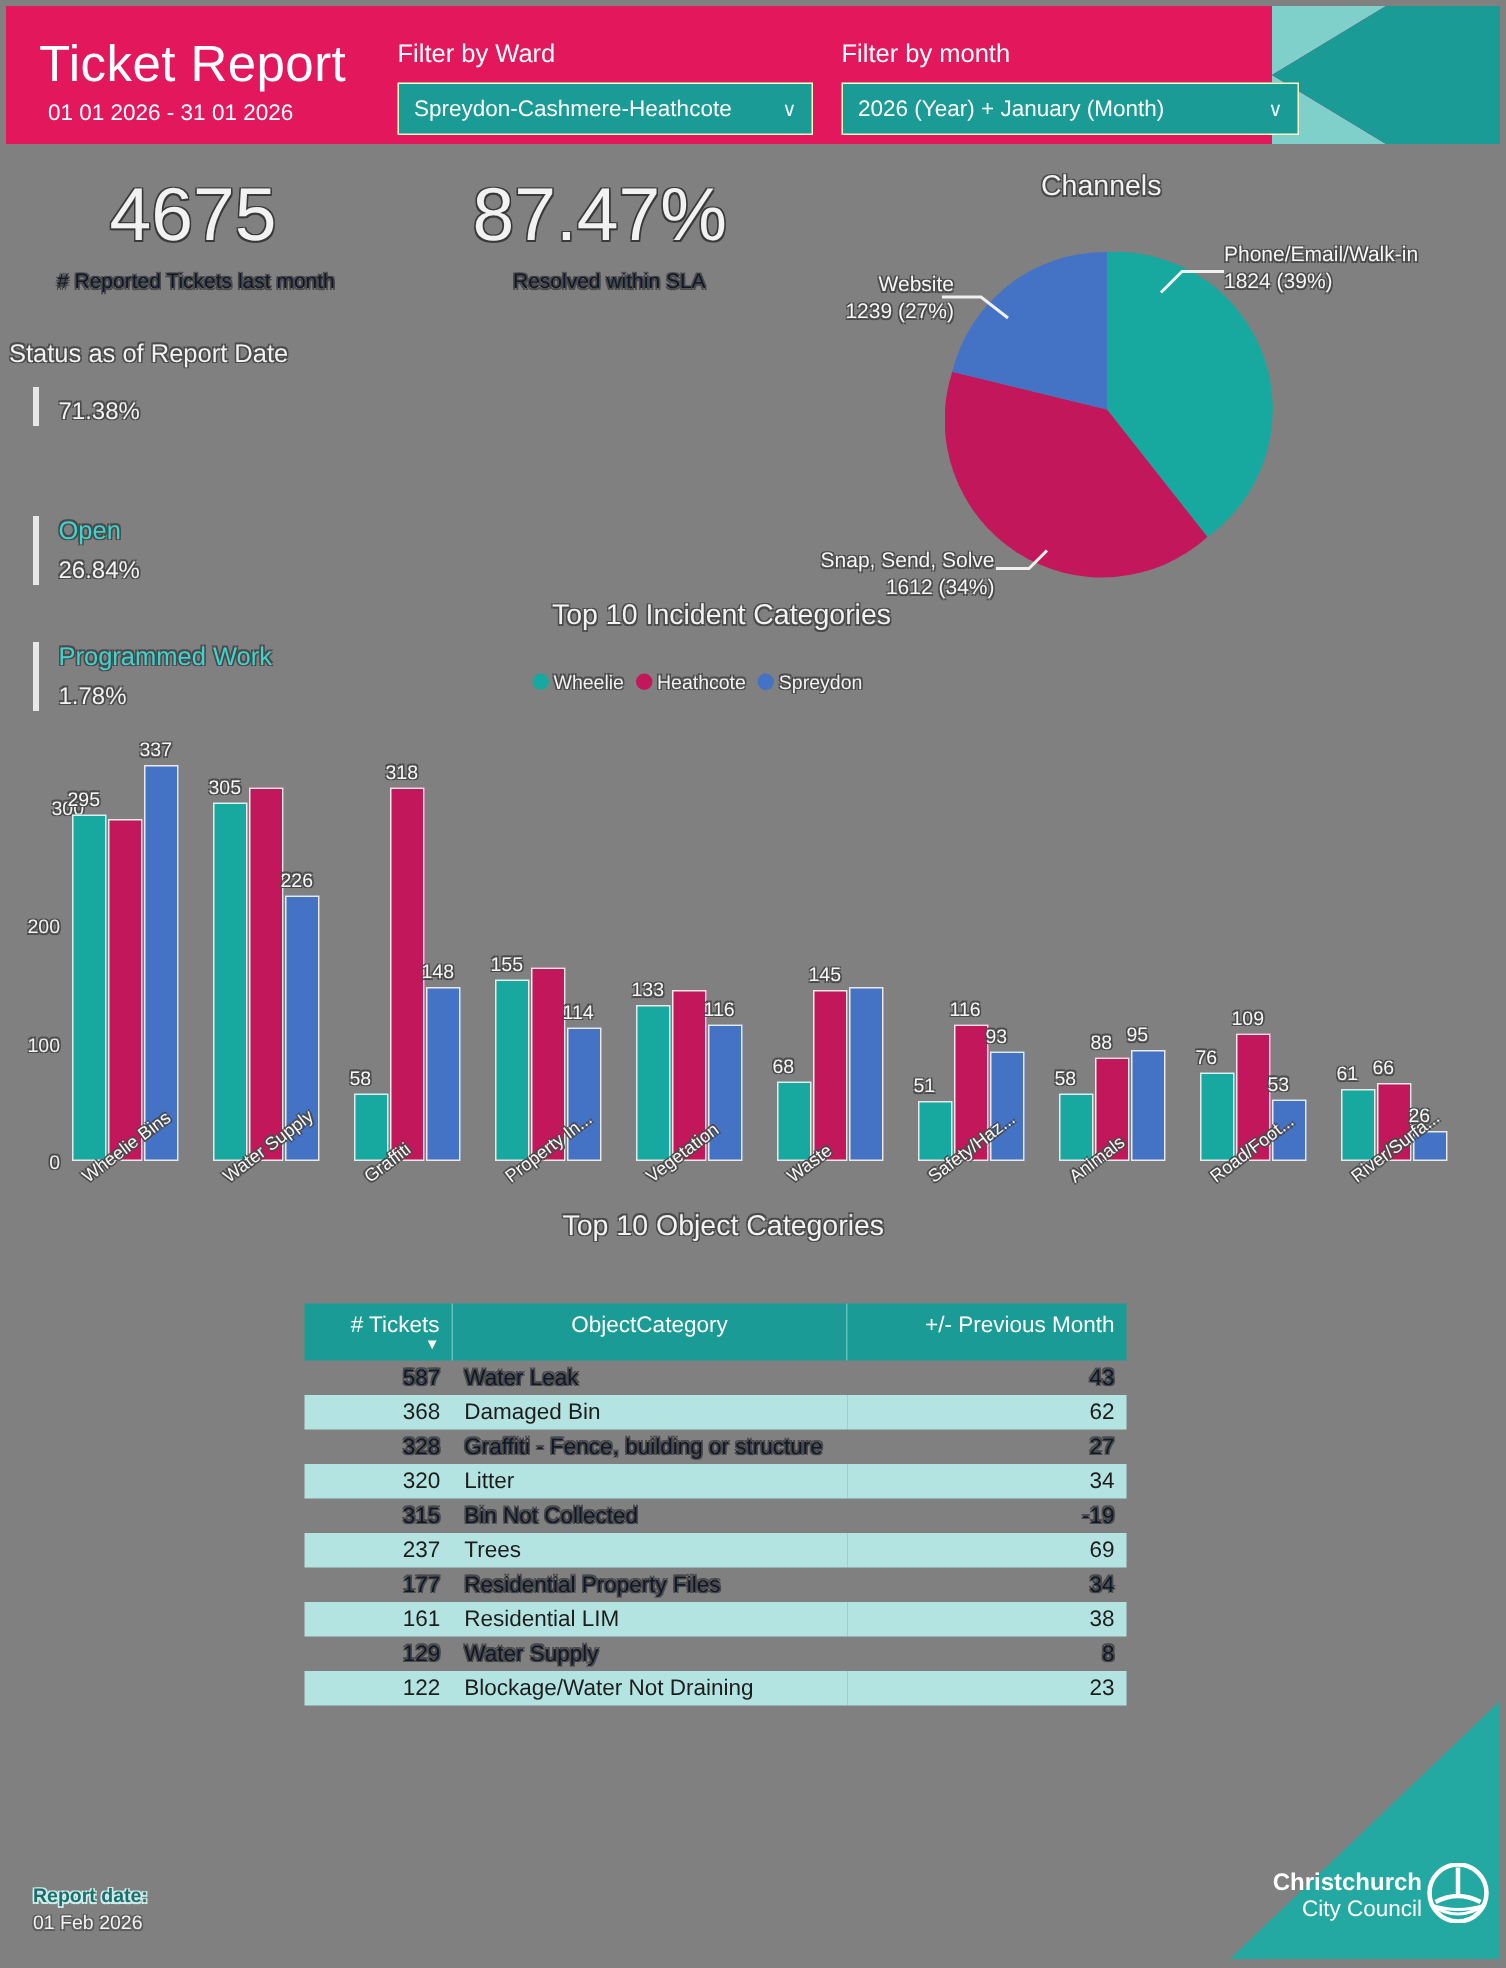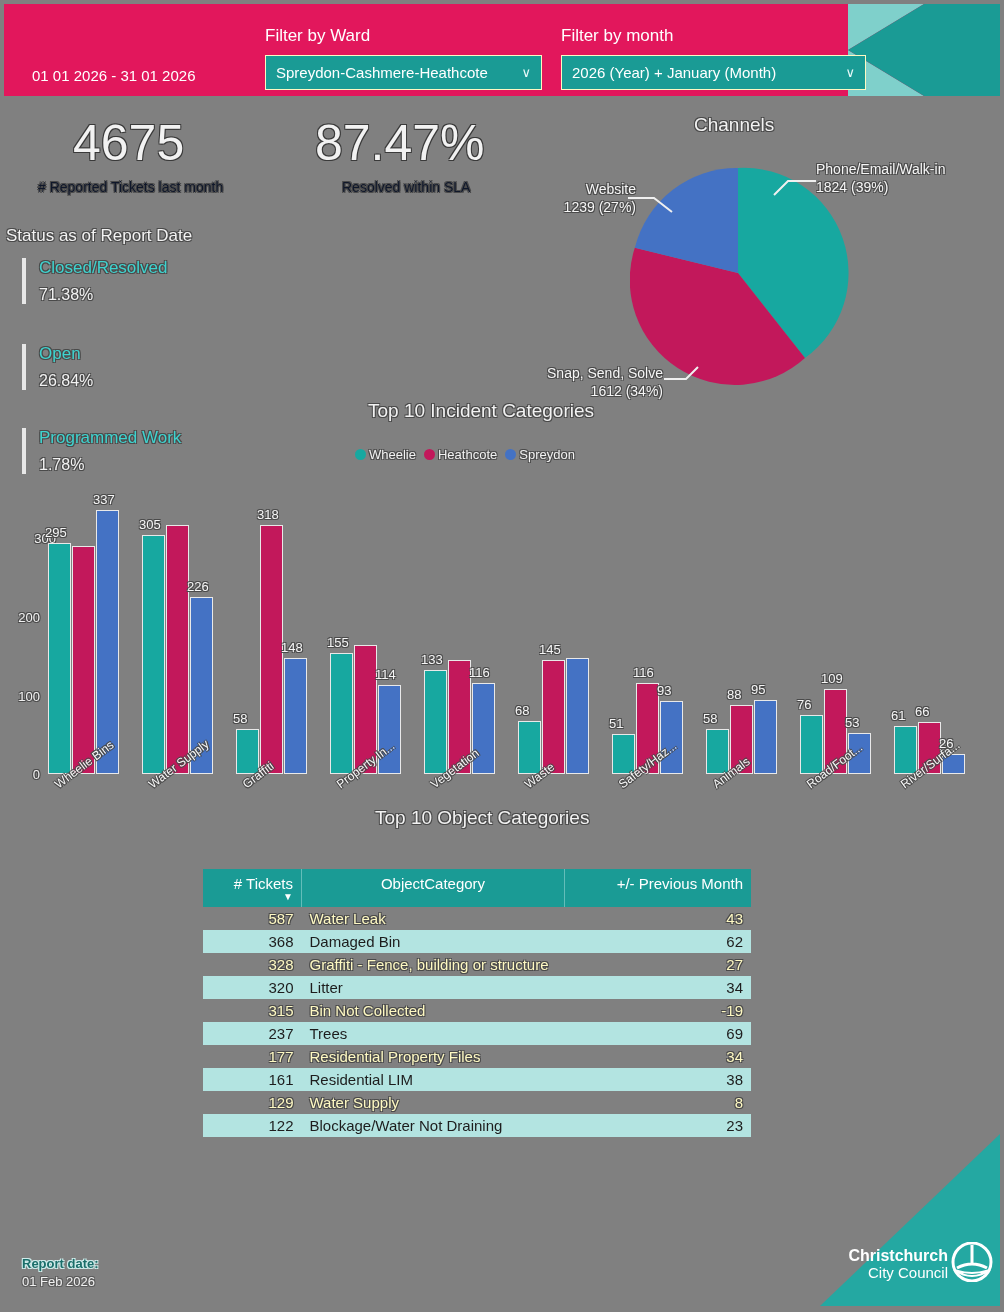--- a/index.html
+++ b/index.html
@@ -57,21 +57,21 @@
       text-shadow:-1px -1px 0 #4a4a4a,1px -1px 0 #4a4a4a,-1px 1px 0 #4a4a4a,1px 1px 0 #4a4a4a;}
   .xlbl{position:absolute;color:#f6f6f6;font-size:12px;white-space:nowrap;
       transform:rotate(-37deg);transform-origin:left top;
       text-shadow:-1px -1px 0 #4a4a4a,1px -1px 0 #4a4a4a,-1px 1px 0 #4a4a4a,1px 1px 0 #4a4a4a;}
   
   .tbl{position:absolute;left:203px;top:869px;width:548px;border-collapse:collapse;
        table-layout:fixed;}
   .tbl th{background:#1a9b95;color:#ffffff;font-size:15px;font-weight:normal;
        padding:6px 8px;vertical-align:top;border-right:1px solid #63bdb9;}
   .tbl th:last-child{border-right:none;}
-  .tbl td{font-size:15px;padding:3px 8px;color:#fef9c3;
+  .tbl td{font-size:15px;padding:3px 8px;color:#0f172a;
        text-shadow:-1px -1px 0 #4a4a4a,1px -1px 0 #4a4a4a,-1px 1px 0 #4a4a4a,1px 1px 0 #4a4a4a;}
   .tbl tr.alt td{background:#b3e4e1;color:#1d1d1d;text-shadow:none;}
   .c-num{text-align:right;width:82px;}
   .c-delta{text-align:right;width:170px;}
   .sorticon{font-size:10px;display:block;line-height:8px;margin-top:1px;}
   
   .rep-date-lbl{position:absolute;left:22px;top:1256px;color:#1b6e6a;font-size:13px;font-weight:bold;
       text-shadow:-1px -1px 0 #cfeceb,1px -1px 0 #cfeceb,-1px 1px 0 #cfeceb,1px 1px 0 #cfeceb;}
   .rep-date-val{position:absolute;left:22px;top:1274px;color:#f2f2f2;font-size:13px;
       text-shadow:-1px -1px 0 #5a5a5a,1px -1px 0 #5a5a5a,-1px 1px 0 #5a5a5a,1px 1px 0 #5a5a5a;}
@@ -85,20 +85,21 @@
 </head>
 <body>
 
 <div class="header">
   <div class="header-teal">
     <div class="tri-a"></div>
       <div class="tri-b"></div>
       <div class="tri-c"></div>
       <div class="tri-d"></div>
   </div>
+  <div class="report-title">Ticket Report</div>
   <div class="report-range">01 01 2026 - 31 01 2026</div>
 
   <div class="filter-label" style="left:261px;top:22px;">Filter by Ward</div>
   <div class="dd" style="left:261px;top:51px;width:277px;height:35px;">
     <span>Spreydon-Cashmere-Heathcote</span>
     <span class="chev">∨</span>
   </div>
 
   <div class="filter-label" style="left:557px;top:22px;">Filter by month</div>
   <div class="dd" style="left:557px;top:51px;width:305px;height:35px;">
@@ -107,21 +108,20 @@
   </div>
 </div>
 
 <div class="kpi-num" style="left:73px;top:118px;">4675</div>
 <div class="kpi-sub" style="left:14px;top:179px;"># Reported Tickets last month</div>
 <div class="kpi-num" style="left:315px;top:118px;">87.47%</div>
 <div class="kpi-sub" style="left:318px;top:179px;">Resolved within SLA</div>
 
 <div class="status-hd">Status as of Report Date</div>
 <div class="status-item" style="top:258px;">
-  <div class="status-name">Closed/Resolved</div>
   <div class="status-val">71.38%</div>
 </div>
 <div class="status-item" style="top:344px;">
   <div class="status-name">Open</div>
   <div class="status-val">26.84%</div>
 </div>
 <div class="status-item" style="top:428px;">
   <div class="status-name">Programmed Work</div>
   <div class="status-val">1.78%</div>
 </div>

